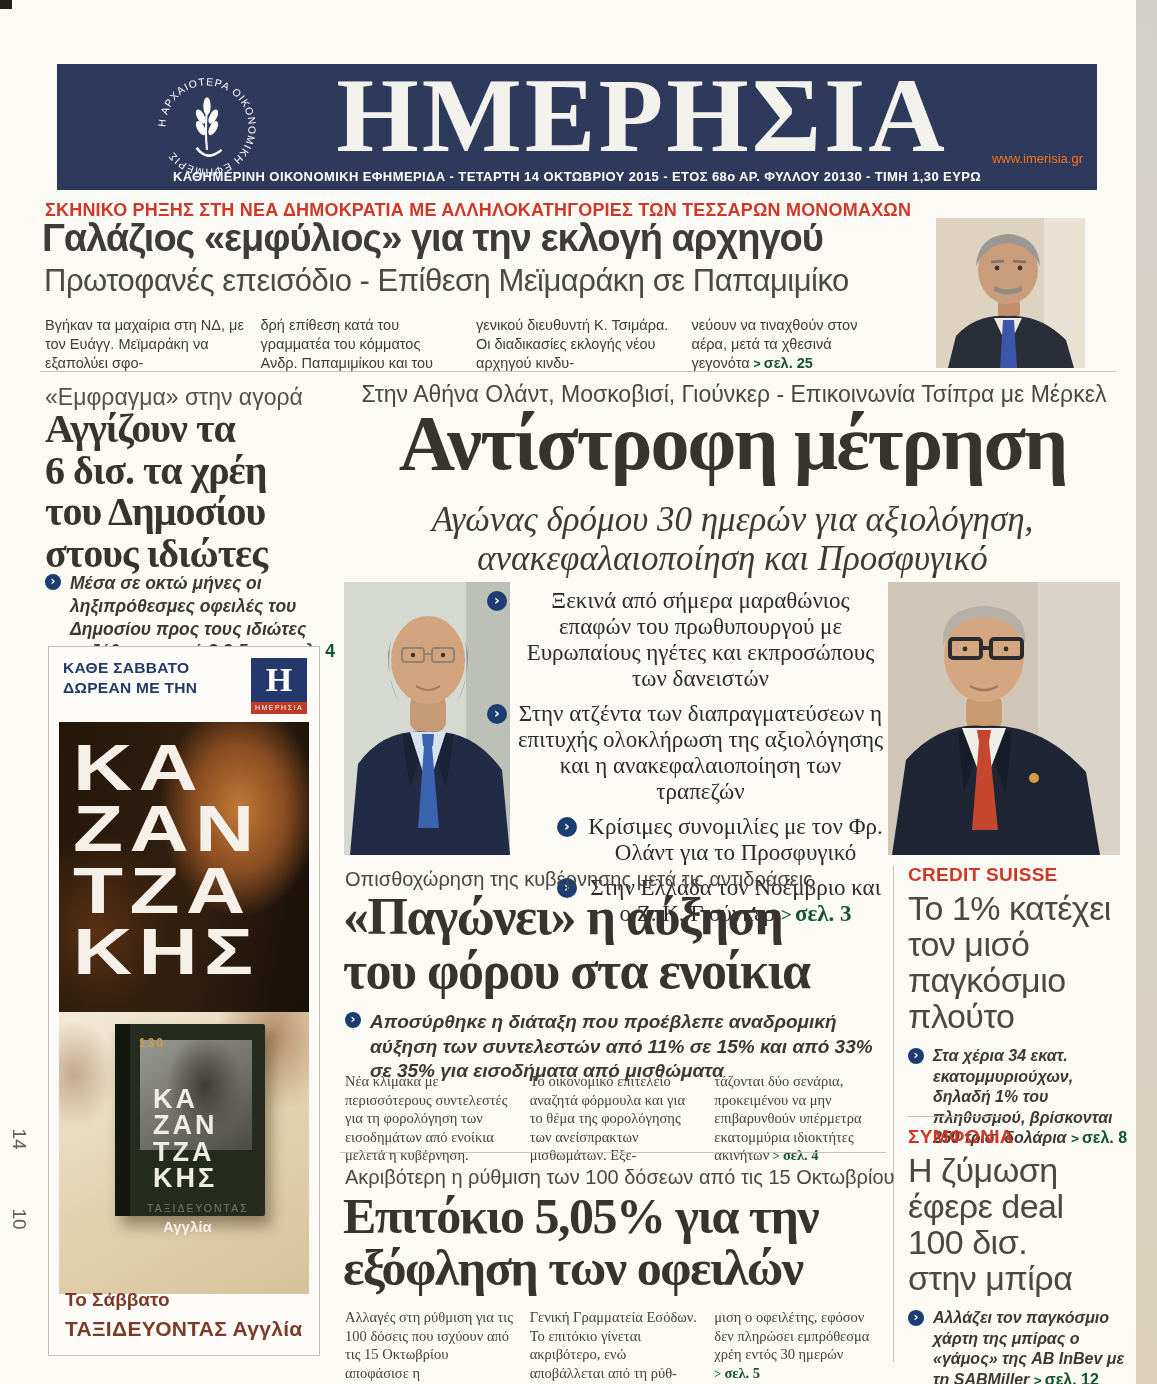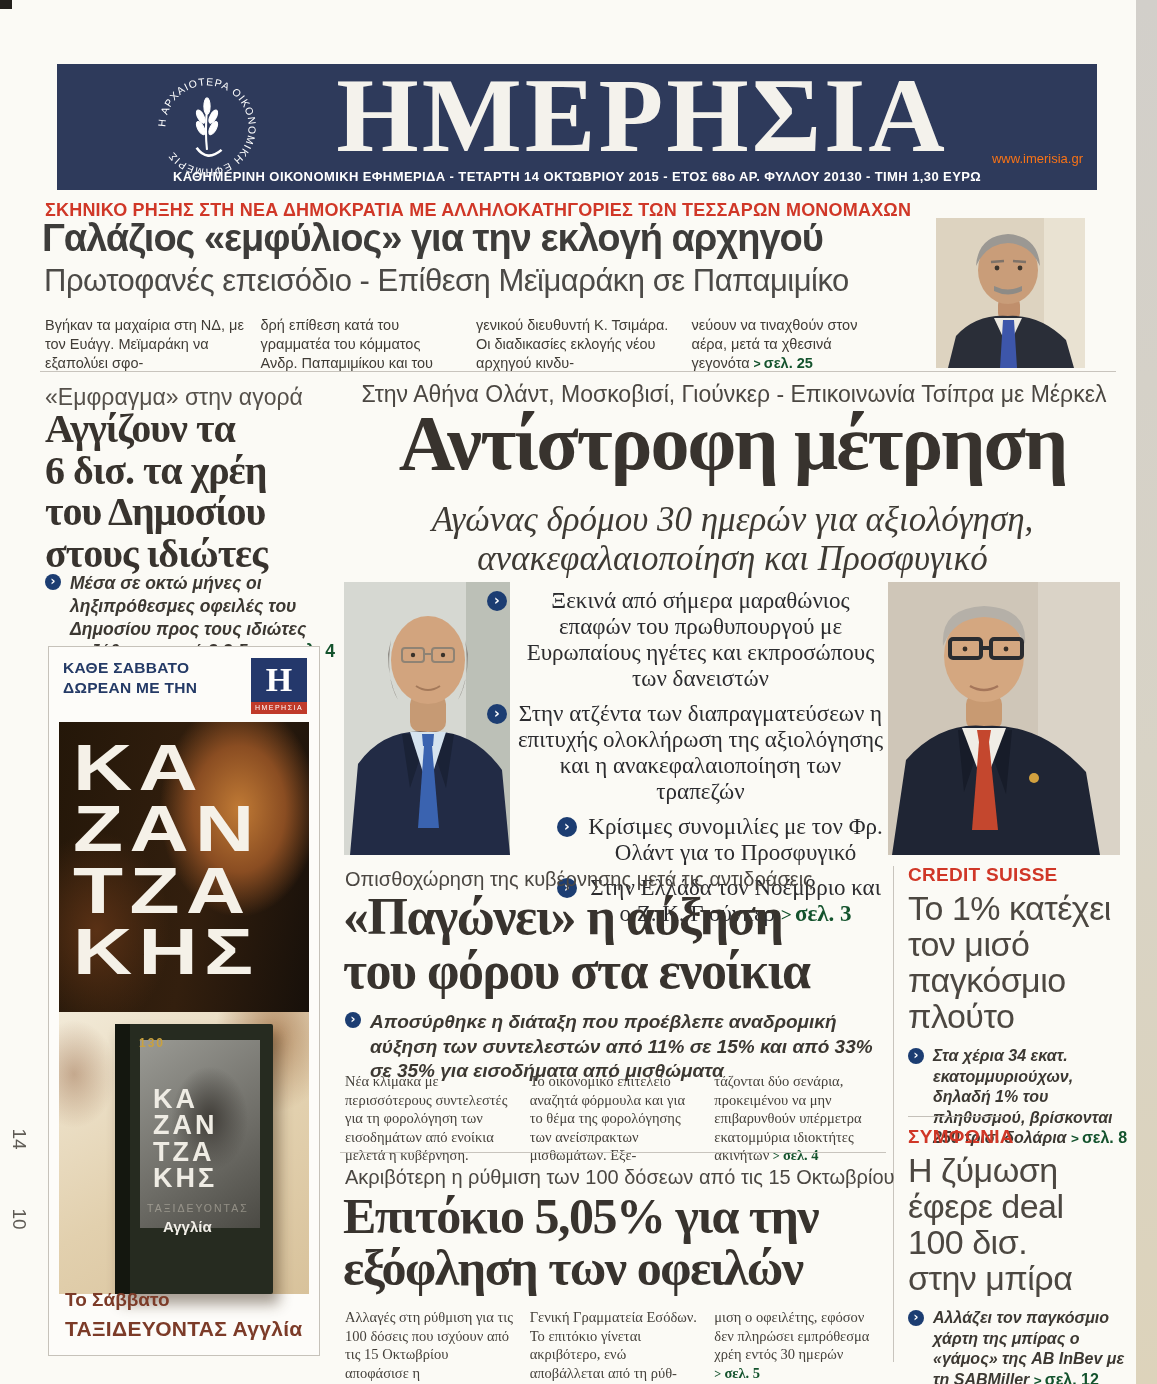--- a/index.html
+++ b/index.html
@@ -110,22 +110,22 @@
       radial-gradient(110px 150px at 72% 30%, #c07a35 0%, #8a4d22 42%, rgba(0,0,0,0) 72%),
       radial-gradient(120px 160px at 15% 72%, #5a3115 0%, rgba(0,0,0,0) 62%),
       linear-gradient(100deg,#241709 0%,#331f0e 55%,#17100a 100%);}
   .kz-letters{position:absolute;left:14px;top:16px;color:#f5f1e8;font-weight:bold;font-size:64px;
     line-height:.96;letter-spacing:5px;transform:scaleX(1.28);transform-origin:left top;}
   .book-area{margin:0 10px;height:282px;position:relative;
     background:
       radial-gradient(90px 120px at 86% 8%, rgba(140,80,30,.55), rgba(0,0,0,0) 65%),
       radial-gradient(70px 90px at 6% 22%, rgba(120,60,25,.35), rgba(0,0,0,0) 60%),
       linear-gradient(150deg,#f2ead8 0%,#e2d0ae 55%,#d8c29b 100%);}
-  .book{position:absolute;left:56px;top:12px;width:150px;height:270px;background:#262b20;border-radius:2px;
-    box-shadow:6px 10px 14px rgba(60,40,20,.45);padding-left:8px;}
+  .book{position:absolute;left:56px;top:12px;width:150px;height:192px;background:#262b20;border-radius:2px;
+    box-shadow:6px 10px 14px rgba(60,40,20,.45);}
   .book .spine{position:absolute;left:0;top:0;width:15px;height:100%;background:#14170f;}
   .book .bphoto{position:absolute;left:25px;top:16px;right:13px;bottom:66px;
     background:
       radial-gradient(55px 75px at 58% 42%, #403d38 0%, rgba(0,0,0,0) 70%),
       linear-gradient(145deg,#9a9a94 0%,#6d6c66 60%,#4b4a44 100%);}
   .book .bnum{position:absolute;left:24px;top:12px;color:#c9a13f;font-size:12px;font-weight:bold;letter-spacing:2px;}
   .book .bletters{position:absolute;left:38px;top:62px;color:#efece4;font-weight:bold;font-size:27px;
     line-height:.98;letter-spacing:3px;}
   .book .bseries{position:absolute;left:32px;top:178px;color:rgba(232,226,210,.4);font-size:10.5px;letter-spacing:2px;}
   .book .btitle{position:absolute;left:48px;top:194px;color:#f2efe8;font-weight:bold;font-size:15px;}

